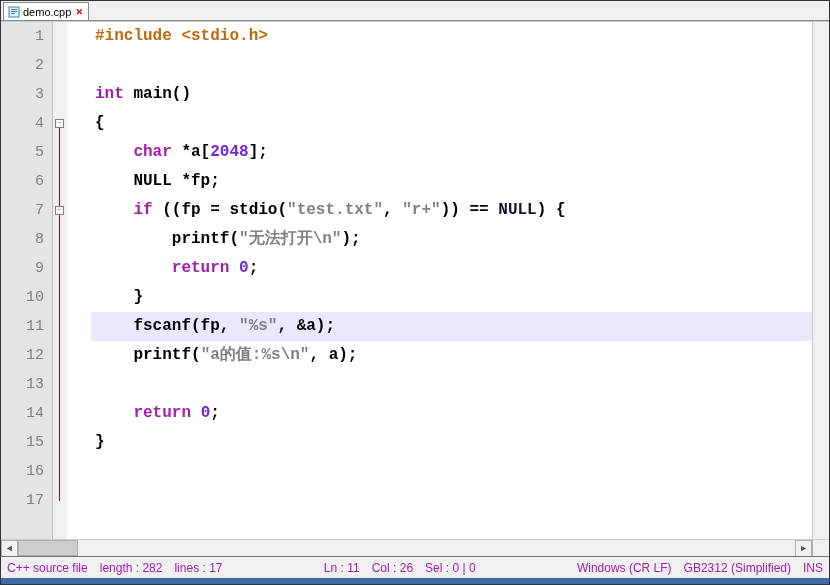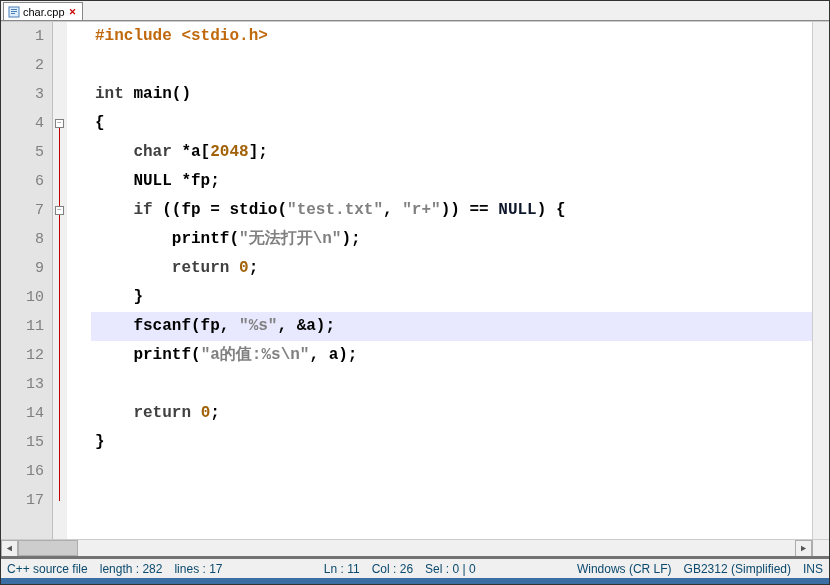--- a/index.html
+++ b/index.html
@@ -108,24 +108,24 @@
   padding-left: 4px;
 }
 .gutter-line {
   height: 29px;
   line-height: 29px;
   font-size: 15px;
 }
 .hl {
   background: #e8e8ff;
 }
-.kw { color: #404040; font-weight: bold; }
+.kw { color: #a21caf; font-weight: bold; }
 .kw2 { color: #0f172a; font-weight: bold; }
 .dir { color: #c0690c; font-weight: bold; }
-.num { color: #a16207; font-weight: bold; }
+.num { color: #6d28d9; font-weight: bold; }
 .str { color: #808080; font-weight: bold; }
 .fn  { font-weight: bold; }
 .txt { color: #000; font-weight: bold; }
 .scroll-right {
   width: 17px;
   background: #f0f0f0;
   border-left: 1px solid #ccc;
 }
 .scroll-bottom {
   height: 17px;
@@ -138,45 +138,45 @@
   height: 17px;
   border: 1px solid #adadad;
   background: #f0f0f0;
   display:flex;align-items:center;justify-content:center;font-size:9px;color:#555;
 }
 .sb-thumb { flex:0 0 60px; background:#cdcdcd; border:1px solid #adadad;}
 .sb-track { flex:1; background:#f0f0f0;}
 .status-bar {
   height: 22px;
   background: #f0f0f0;
-  border-top: 3px solid #737373;
+  border-top: 1px solid #737373;
   display: flex;
   align-items: center;
   font-family: "Segoe UI", Arial, sans-serif;
   font-size: 12px;
-  color: #0c4a6e;
+  color: #a21caf;
 }
 .status-seg { padding: 0 6px; white-space: nowrap; }
 .fill { flex: 1; }
 .bottom-strip { height: 6px; background:#3a6ea5;}
 </style>
 </head>
 <body>
 
 <div class="tab-bar">
   <div class="tab">
     <span class="file-icon">
       <svg width="12" height="12" viewBox="0 0 12 12">
           <rect x="1" y="1" width="10" height="10" fill="#ddeeff" stroke="#4a7fb5"></rect>
           <rect x="3" y="3" width="6" height="1" fill="#4a7fb5"></rect>
           <rect x="3" y="5" width="6" height="1" fill="#4a7fb5"></rect>
           <rect x="3" y="7" width="4" height="1" fill="#4a7fb5"></rect>
         </svg>
     </span>
-    <span>char.cpp</span>
+    <span>demo.cpp</span>
     <span class="close-icon">✕</span>
   </div>
 </div>
 
 <div class="editor-wrap">
   <div class="gutter" id="gutter">
       <div class="gutter-line">1</div>
       <div class="gutter-line">2</div>
       <div class="gutter-line">3</div>
       <div class="gutter-line">4</div>

